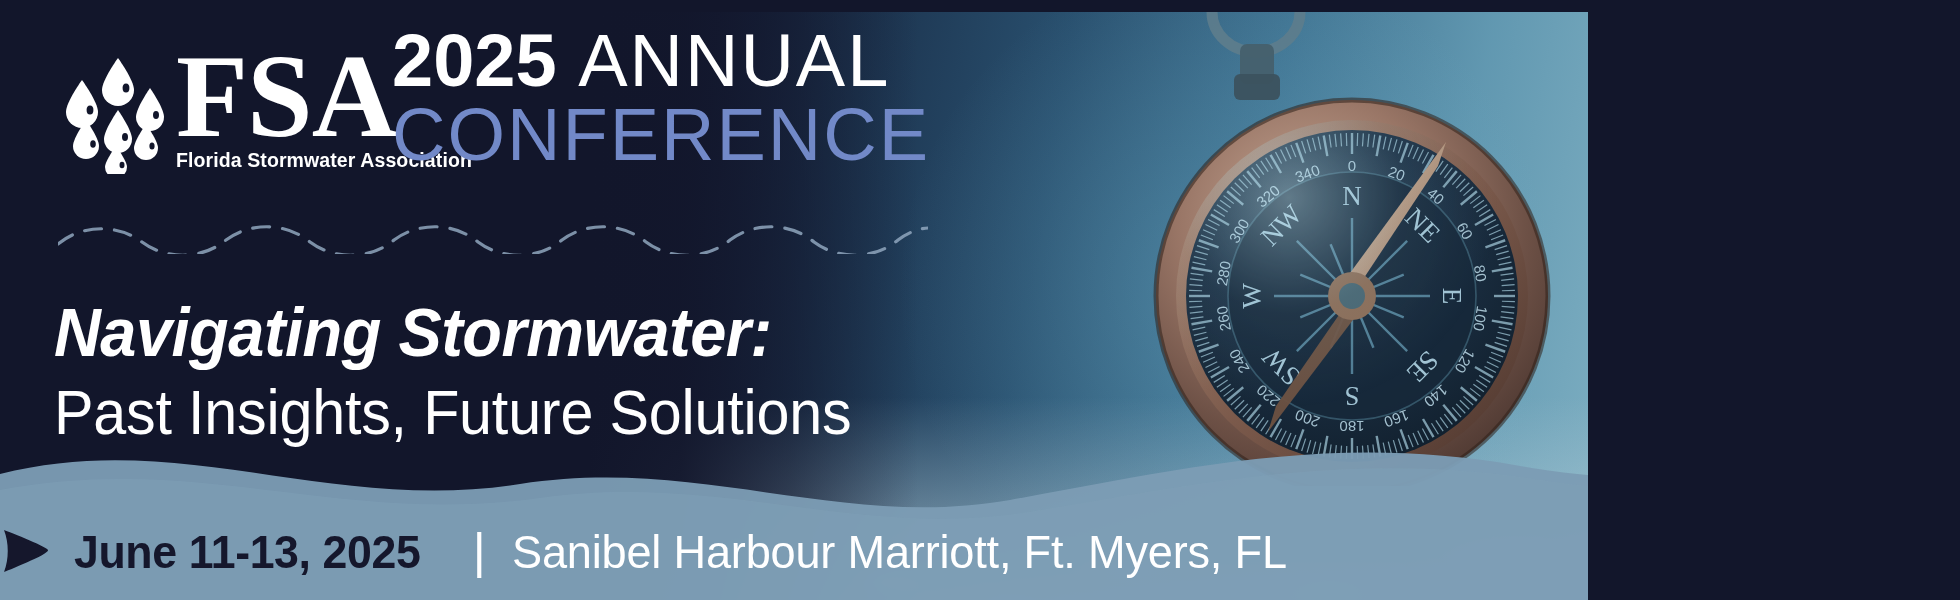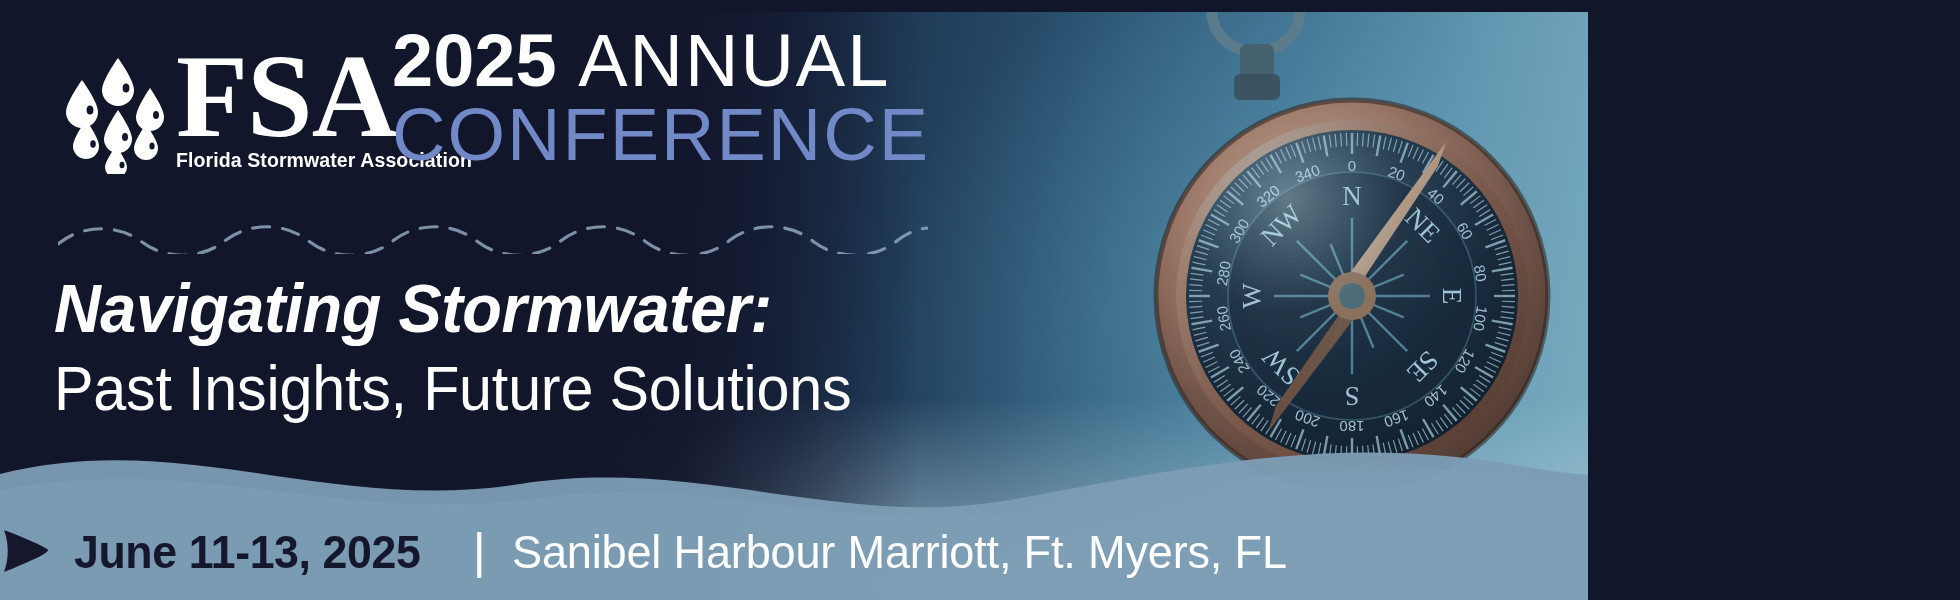--- a/index.html
+++ b/index.html
@@ -86,21 +86,21 @@
     font-family:"Liberation Sans",sans-serif;
     font-weight:400;font-size:74px;line-height:78px;
     color:#7289c8;letter-spacing:2px;white-space:nowrap;margin-top:-6px;
   }
 
   
   .divider{position:absolute;left:58px;top:208px;width:870px;height:34px;}
   .divider svg{display:block;}
 
   
-  .headline{position:absolute;left:54px;top:260px;width:900px;}
+  .headline{position:absolute;left:54px;top:284px;width:900px;}
   .h-line1{
     font-family:"Liberation Sans",sans-serif;
     font-weight:700;font-style:italic;
     font-size:69px;line-height:74px;color:#ffffff;
     letter-spacing:-.5px;transform:scaleX(.94);transform-origin:left center;
     white-space:nowrap;
   }
   .h-line2{
     font-family:"Liberation Sans",sans-serif;
     font-weight:400;font-style:normal;

